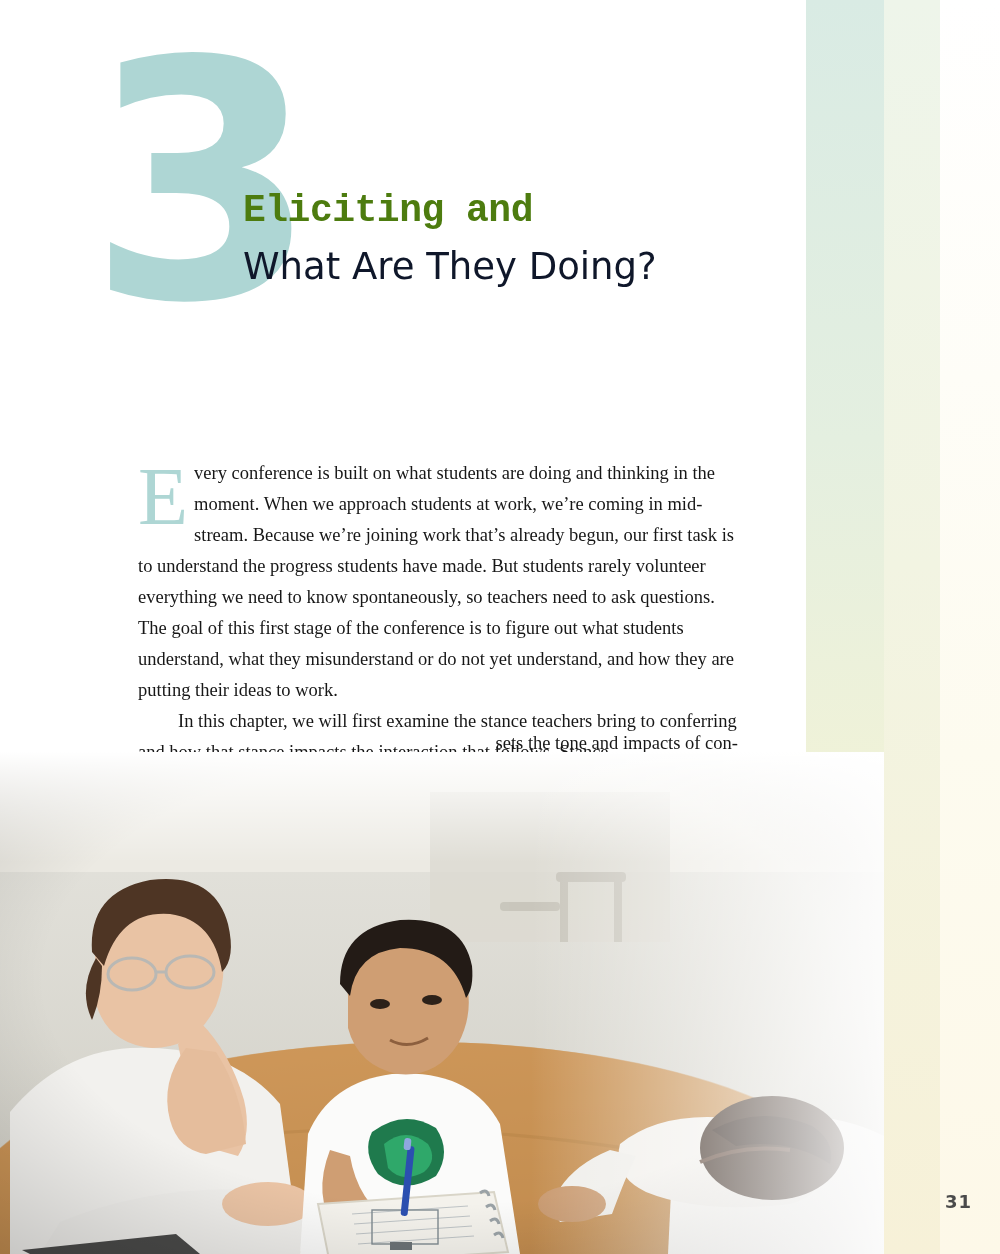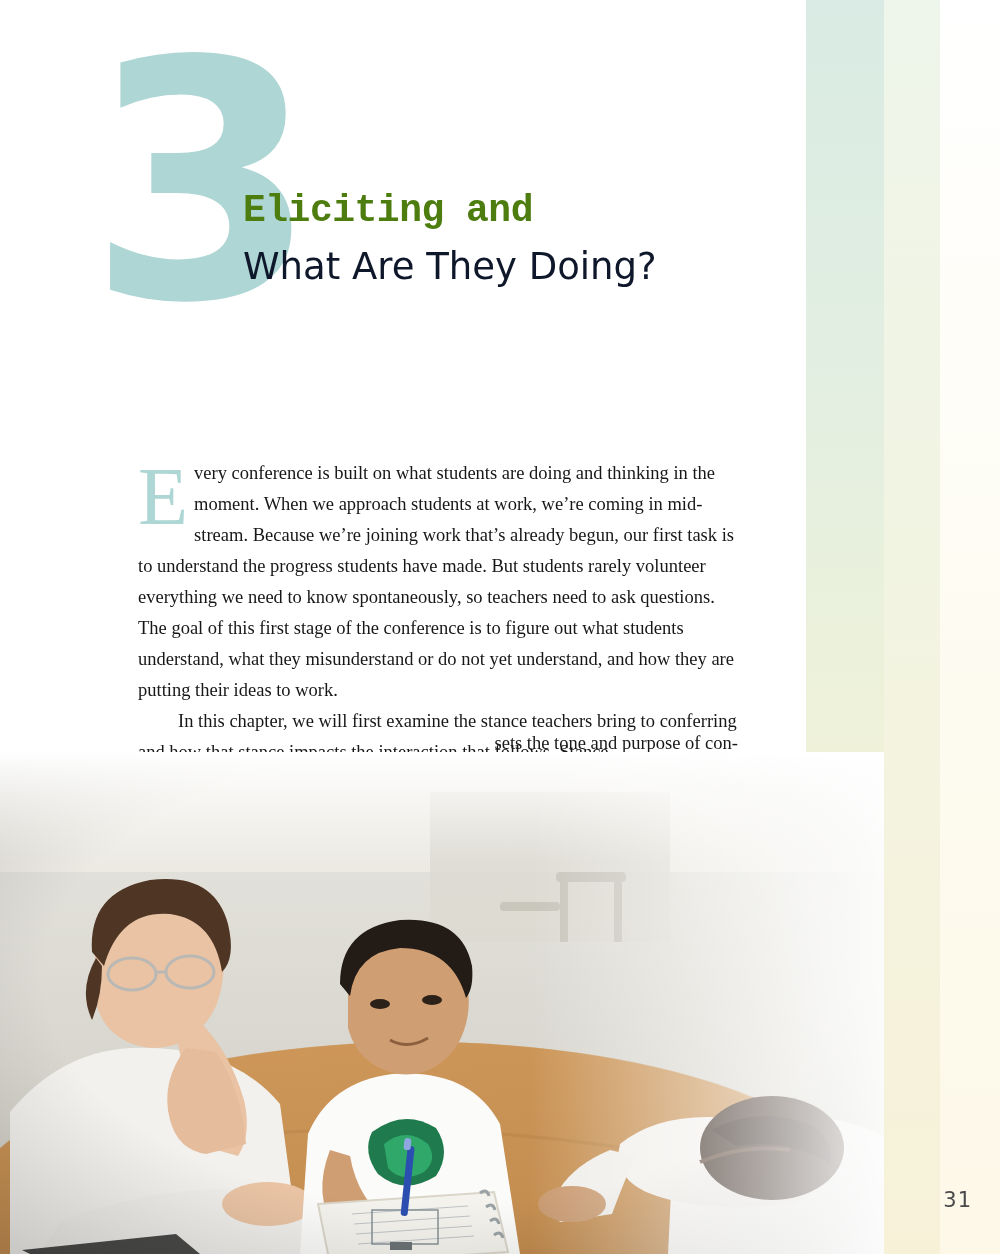--- a/index.html
+++ b/index.html
@@ -127,22 +127,22 @@
     overflow: hidden;
   }
   .photo svg { display: block; }
 
   
   .folio {
     position: absolute;
     right: 28px;
     bottom: 42px;
     font-family: "DejaVu Sans", sans-serif;
-    font-weight: normal;
-    font-size: 21px;
+    font-weight: bold;
+    font-size: 18px;
     color: #4a4a4a;
     letter-spacing: 1px;
   }
 </style>
 </head>
 <body>
 
 <div class="page">
 
   <div class="band band-a"></div>
@@ -157,21 +157,21 @@
   </div>
 
   <div class="body-col">
     <div class="dropcap-para">
       <span class="dropcap">E</span><span>very conference is built on what students are doing and thinking in the moment. When we approach students at work, we’re coming in mid-stream. Because we’re joining work that’s already begun, our first task is to understand the progress students have made. But students rarely volunteer everything we need to know spontaneously, so teachers need to ask questions. The goal of this first stage of the conference is to figure out what students understand, what they misunderstand or do not yet understand, and how they are putting their ideas to work.</span>
     </div>
     <div class="p-indent" style="margin-top:0;">In this chapter, we will first examine the stance teachers bring to conferring and how that stance impacts the interaction that follows. Stance</div>
   </div>
 
   <div class="tail">
-    <div>sets the tone and purpose of con-</div>
+    <div>sets the tone and impacts of con-</div>
     <div>ferring and impacts the roles</div>
     <div>teachers and students play in</div>
     <div>the interaction. Some stances</div>
     <div>are counterproductive,</div>
   </div>
 
   <div class="photo">
     <svg width="884" height="502" viewBox="0 0 884 502" xmlns="http://www.w3.org/2000/svg" aria-hidden="true">
       <defs>
         <linearGradient id="fadeTop" x1="0" y1="0" x2="0" y2="1">

